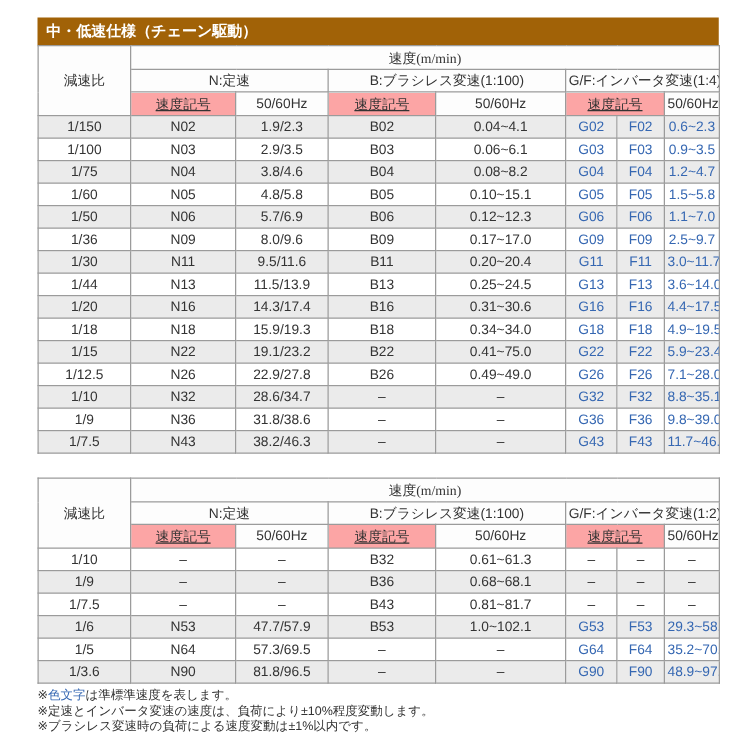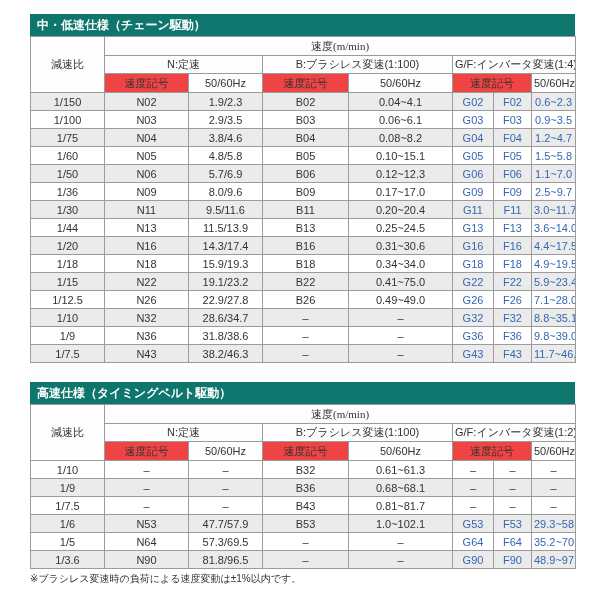--- a/index.html
+++ b/index.html
@@ -6,41 +6,41 @@
   body{
     width:600px;height:600px;overflow:hidden;
     font-family:"Liberation Sans","DejaVu Sans",sans-serif;
     color:#333;
     -webkit-font-smoothing:antialiased;
   }
   .page{padding:14px 25px 0 30px;}
   .spec-section{width:545px;}
   .spec-section + .spec-section{margin-top:19px;}
   .title-bar{
-    background:#0f766e;color:#ffffff;
+    background:#a16207;color:#ffffff;
     font-size:12px;font-weight:bold;
     height:22px;line-height:22px;
     padding-left:7px;box-sizing:border-box;
   }
   table{
     width:545px;table-layout:fixed;
     border-collapse:collapse;
     border:1px solid #7d7d7d;
     font-size:11px;
   }
   th,td{
     border:1px solid #9b9b9b;
     text-align:center;vertical-align:middle;
     padding:0 2px;overflow:hidden;white-space:nowrap;
     font-weight:normal;color:#333;
   }
   thead th{background:#fdfdfd;height:17px;}
   thead tr.r1 th{height:18px;font-family:Liberation Serif, serif;}
   thead tr.r3 th{height:18px;}
-  thead th.yellow{background:#ef4444;}
+  thead th.yellow{background:#fca5a5;text-decoration:underline;}
   tbody td{height:17px;background:#ffffff;}
   .table-low  tbody tr:nth-child(odd)  td{background:#ebebeb;}
   .table-high tbody tr:nth-child(even) td{background:#ebebeb;}
   td.col-g_sym,td.col-f_sym,td.col-gf_hz{color:#3567b2;}
   td.dash{color:#333;}
   .notes{margin-top:4px;font-size:10px;line-height:1.25;color:#333;}
   .note .blue{color:#3567b2;}
   
   col.c-ratio{width:74px;}
   col.c-nsym{width:84px;}
@@ -237,21 +237,20 @@
             <td class="col-b_hz dash">–</td>
             <td class="col-g_sym">G43</td>
             <td class="col-f_sym">F43</td>
             <td class="col-gf_hz">11.7~46.7</td>
           </tr>
         </tbody>
     </table>
   </div>
 
   <div class="spec-section">
-    <div class="title-bar">高速仕様（タイミングベルト駆動）</div>
     <table class="table-high">
       <colgroup>
         <col class="c-ratio">
           <col class="c-nsym">
           <col class="c-nhz">
         <col class="c-bsym">
           <col class="c-bhz">
         <col class="c-g">
           <col class="c-f">
           <col class="c-gfhz">
@@ -334,17 +333,19 @@
             <td class="col-b_hz dash">–</td>
             <td class="col-g_sym">G90</td>
             <td class="col-f_sym">F90</td>
             <td class="col-gf_hz">48.9~97.6</td>
           </tr>
         </tbody>
     </table>
   </div>
 
   <div class="notes">
+    <div class="note"><span>※</span><span class="blue">色文字</span><span>は準標準速度を表します。</span></div>
+    <div class="note">※定速とインバータ変速の速度は、負荷により±10%程度変動します。</div>
     <div class="note">※ブラシレス変速時の負荷による速度変動は±1%以内です。</div>
 
   </div>
 
 </div>
 
 </body></html>

